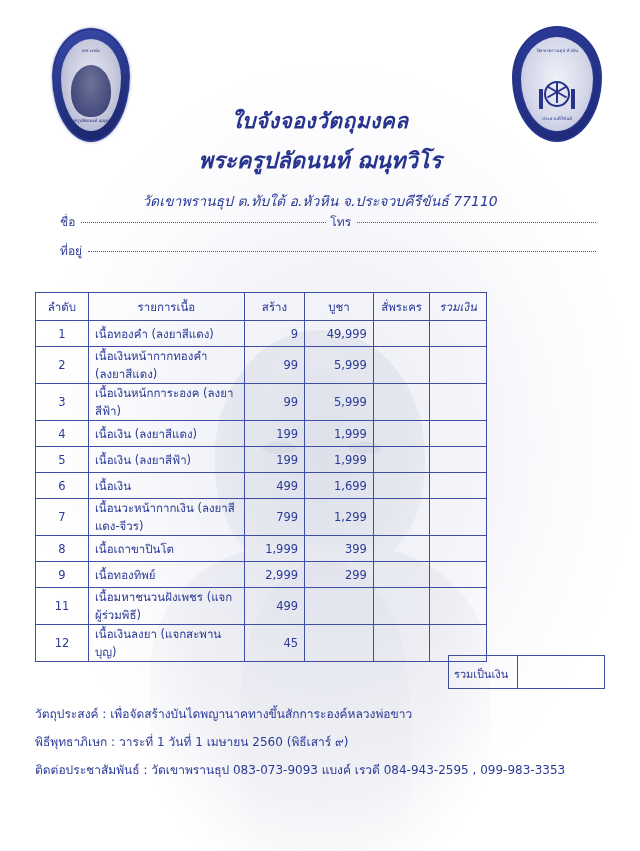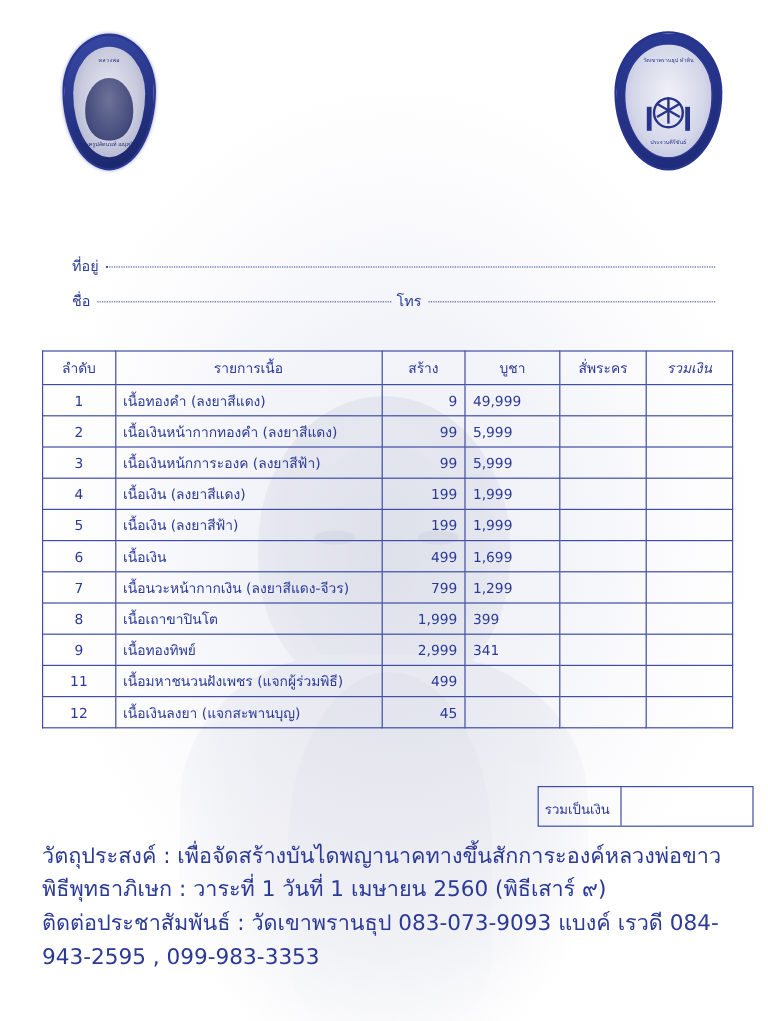--- a/index.html
+++ b/index.html
@@ -255,57 +255,57 @@
     height: 1px;
     margin: 0 4px;
   }
   .dots.short { flex: 0 0 245px; }
 
   
   table.items {
     position: absolute;
     left: 35px;
     top: 292px;
-    width: 576px;
+    width: 452px;
     border-collapse: collapse;
     font-size: 11.5px;
     color: #2b3a96;
   }
   table.items th, table.items td {
     border: 1px solid #3f4da4;
     height: 25px;
     padding: 0 6px;
     font-weight: normal;
   }
   table.items th {
     text-align: center;
     font-size: 11.5px;
     height: 27px;
   }
   .col-no { width: 52px; text-align: center; }
   .col-name { width: 248px; text-align: left; }
   .col-made { width: 62px; text-align: right; }
-  .col-price { width: 72px; }
+  .col-price { width: 72px; text-align: right; }
   .col-order { width: 68px; }
   .col-total { width: 68px; font-style: italic; }
 
   .note {
     position: absolute;
     left: 35px;
     top: 663px;
     width: 440px;
     text-align: center;
     font-size: 9px;
     color: #2b3a96;
   }
   .sumbox {
     position: absolute;
     left: 448px;
     top: 655px;
-    width: 180px;
+    width: 157px;
     height: 34px;
     border: 1px solid #3f4da4;
     font-size: 11px;
     color: #2b3a96;
     box-sizing: border-box;
   }
   .sumbox .label {
     position: absolute;
     left: 5px;
     top: 9px;
@@ -317,21 +317,21 @@
     bottom: 0;
     width: 1px;
     background: #3f4da4;
   }
 
   .footer {
     position: absolute;
     left: 35px;
     top: 700px;
     right: 30px;
-    font-size: 18px;
+    font-size: 12px;
     color: #2b3a96;
     line-height: 28px;
   }
 </style>
 </head>
 <body>
 
 <div class="page">
 
   <div class="watermark">
@@ -359,32 +359,37 @@
         <div class="spoke" style="transform:translateX(-50%) rotate(0deg)"></div>
         <div class="spoke" style="transform:translateX(-50%) rotate(60deg)"></div>
         <div class="spoke" style="transform:translateX(-50%) rotate(120deg)"></div>
         <div class="pillar l"></div>
         <div class="pillar r"></div>
       </div>
       <div class="bottom-text">ประจวบคีรีขันธ์</div>
     </div>
   </div>
 
+  <div class="header">
+    <div class="title1">ใบจังจองวัตถุมงคล</div>
+    <div class="title2">พระครูปลัดนนท์ ฌนุทวิโร</div>
+    <div class="title3">วัดเขาพรานธุป ต.ทับใต้ อ.หัวหิน จ.ประจวบคีรีขันธ์ 77110</div>
+  </div>
 
   <div class="field-lines">
-    <div class="field-row">
-      <span class="field-label">ที่อยู่</span>
-      <span class="dots"></span>
-    </div>
     <div class="field-row">
       <span class="field-label">ชื่อ</span>
       <span class="dots short"></span>
       <span class="field-label">โทร</span>
       <span class="dots"></span>
     </div>
+    <div class="field-row">
+      <span class="field-label">ที่อยู่</span>
+      <span class="dots"></span>
+    </div>
   </div>
 
   <table class="items">
     <thead>
       <tr>
         <th class="col-no">ลำดับ</th>
         <th class="col-name">รายการเนื้อ</th>
         <th class="col-made">สร้าง</th>
         <th class="col-price">บูชา</th>
         <th class="col-order">สั่พระคร</th>
@@ -453,21 +458,21 @@
         <td class="col-name">เนื้อเถาขาปินโต</td>
         <td class="col-made">1,999</td>
         <td class="col-price">399</td>
         <td class="col-order"></td>
         <td class="col-total"></td>
       </tr>
       <tr>
         <td class="col-no">9</td>
         <td class="col-name">เนื้อทองทิพย์</td>
         <td class="col-made">2,999</td>
-        <td class="col-price">341</td>
+        <td class="col-price">299</td>
         <td class="col-order"></td>
         <td class="col-total"></td>
       </tr>
       <tr>
         <td class="col-no">11</td>
         <td class="col-name">เนื้อมหาชนวนฝังเพชร (แจกผู้ร่วมพิธี)</td>
         <td class="col-made">499</td>
         <td class="col-price"></td>
         <td class="col-order"></td>
         <td class="col-total"></td>

